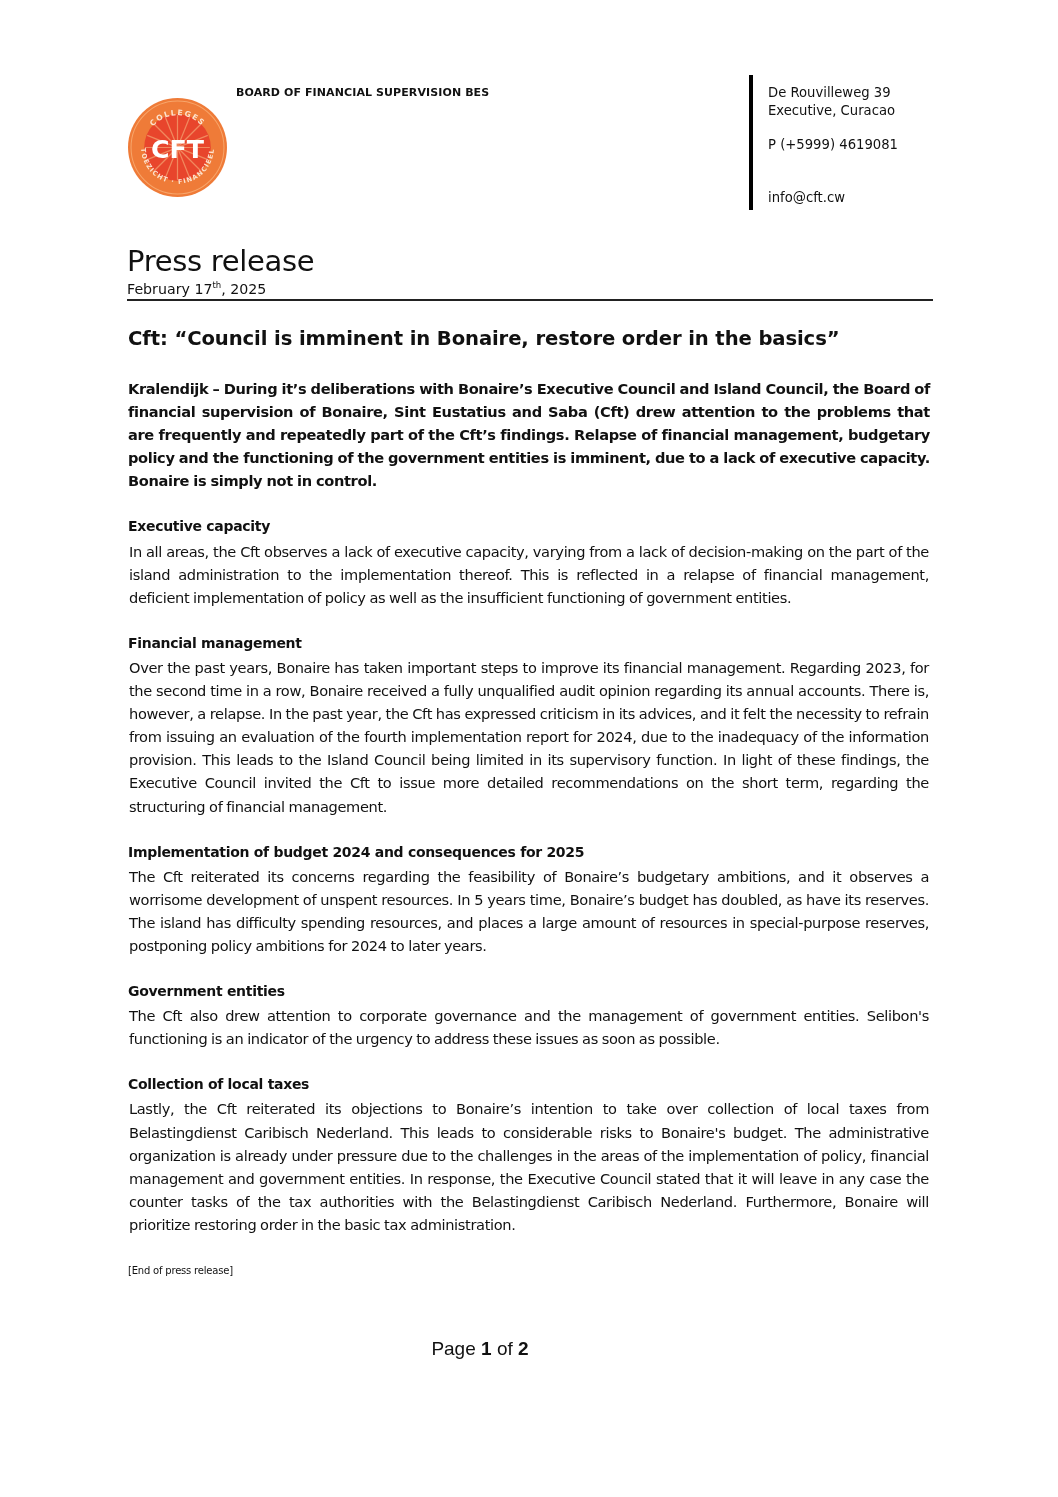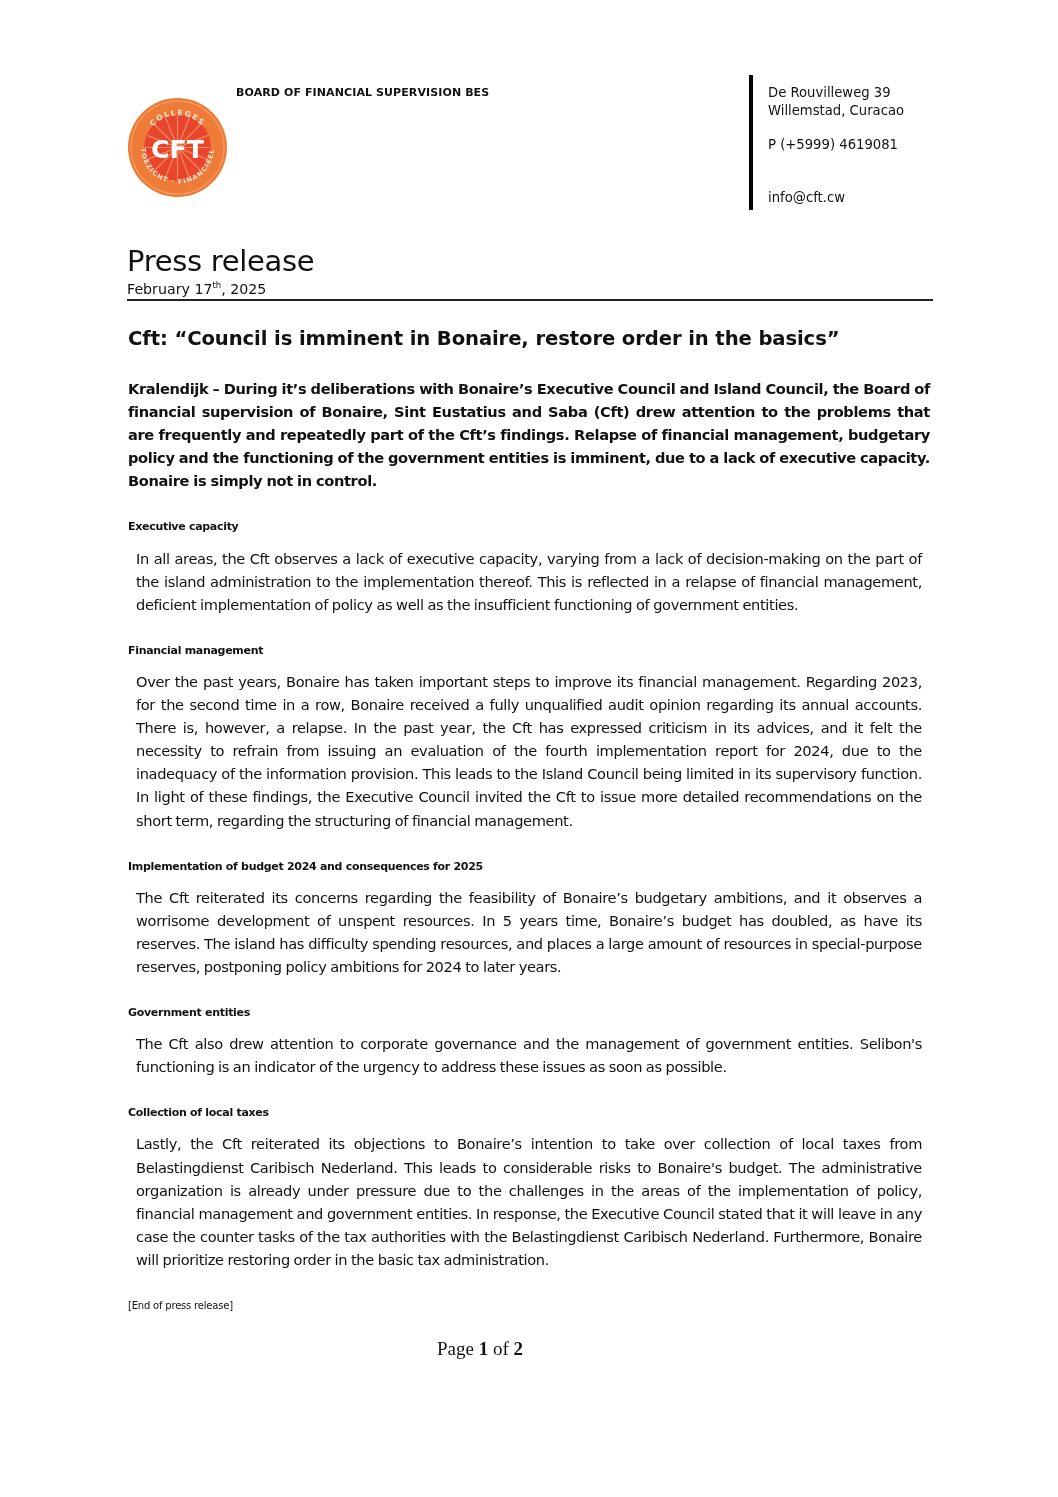--- a/index.html
+++ b/index.html
@@ -21,25 +21,25 @@
   .pr-date { left: 127px; top: 281px; font-size: 14.2px; }
   .pr-date sup { font-size: 8.5px; vertical-align: super; line-height: 0; }
   .rule { left: 127px; top: 299px; width: 806px; height: 2px; background: #222; }
 
   .headline { left: 128px; top: 327px; font-size: 19.6px; font-weight: bold; letter-spacing: -0.1px; white-space: nowrap; }
 
   
   .content { left: 128px; top: 377px; width: 802px; }
   .lead { font-size: 14.6px; font-weight: bold; line-height: 23.1px; text-align: justify; margin: 0 0 23px 0; letter-spacing: -0.35px; word-spacing: -0.5px; }
   .section { margin: 0 0 23px 0; }
-  .section h3 { font-size: 11px; font-weight: bold; margin: 0; line-height: 23.1px; letter-spacing: -0.3px; }
-  .section p { font-size: 14.6px; line-height: 23.1px; margin: 8px; text-align: justify; letter-spacing: -0.35px; word-spacing: -0.5px; }
+  .section h3 { font-size: 14px; font-weight: bold; margin: 0; line-height: 23.1px; letter-spacing: -0.3px; }
+  .section p { font-size: 14.6px; line-height: 23.1px; margin: 1px; text-align: justify; letter-spacing: -0.35px; word-spacing: -0.5px; }
   .end { font-size: 10px; line-height: 23.1px; margin: 0; letter-spacing: -0.2px; }
 
-  .footer { left: 0; width: 960px; top: 1338px; text-align: center; font-size: 19px; font-family: Liberation Serif, serif; }
+  .footer { left: 0; width: 960px; top: 1338px; text-align: center; font-size: 19px; font-family: Liberation Sans, sans-serif; }
   .footer .num { font-weight: bold; }
 </style>
 </head>
 <body>
 
 <div class="abs logo">
   <svg width="101" height="101" viewBox="0 0 100 100">
     <defs>
       <path id="ringTop" d="M 18 50 A 32 32 0 0 1 82 50"></path>
       <path id="ringBottom" d="M 14 50 A 36 36 0 0 0 86 50"></path>
@@ -65,21 +65,21 @@
     </text>
     <text x="50" y="60" text-anchor="middle" font-family="DejaVu Sans, sans-serif" font-size="25" font-weight="bold" fill="#ffffff">CFT</text>
   </svg>
 </div>
 
 <div class="abs org-name">BOARD OF FINANCIAL SUPERVISION BES</div>
 
 <div class="abs contact-bar"></div>
 <div class="abs contact">
   <div>De Rouvilleweg 39</div>
-  <div>Willemstad, Curacao</div>
+  <div>Executive, Curacao</div>
   <div class="gap1"></div>
   <div>P (+5999) 4619081</div>
   <div class="gap2"></div>
   <div>info@cft.cw</div>
 </div>
 
 <div class="abs pr-title">Press release</div>
 <div class="abs pr-date"><span>February 17</span><sup>th</sup><span>, 2025</span></div>
 <div class="abs rule"></div>
 

